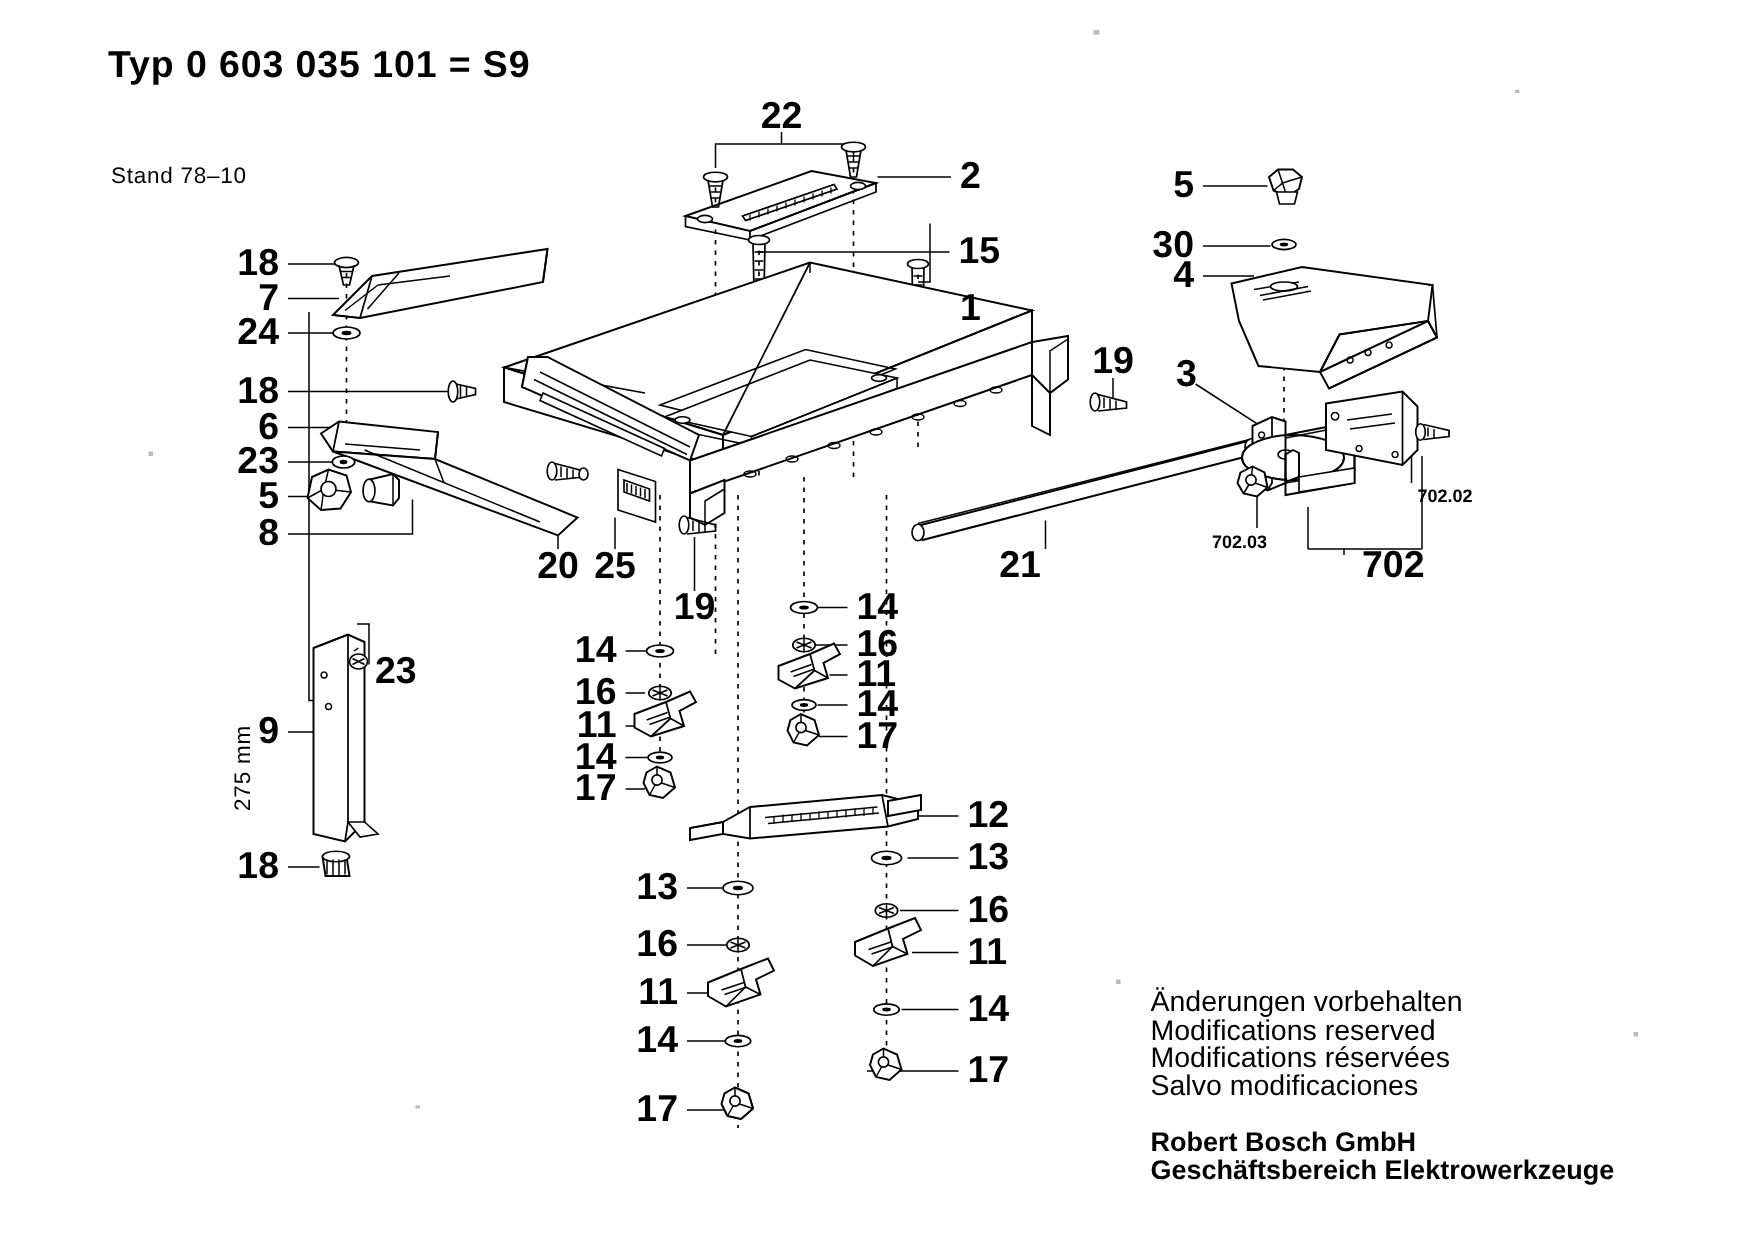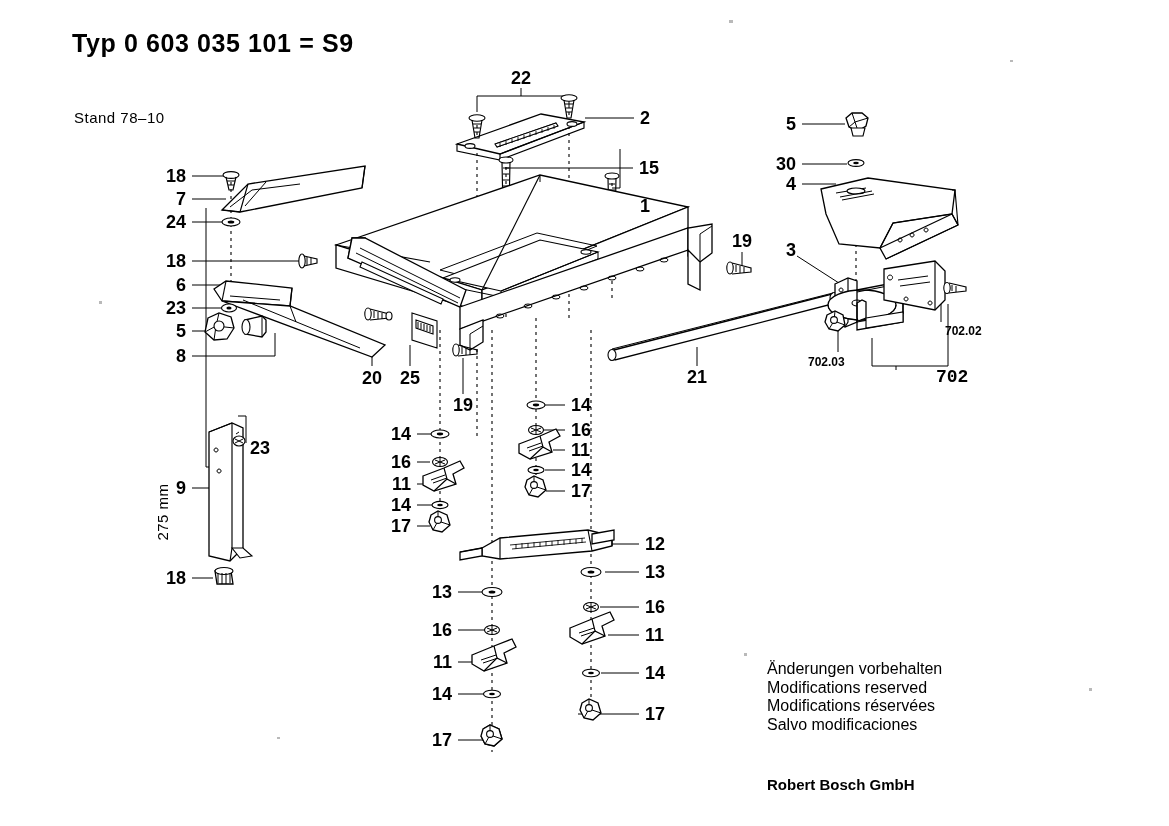--- a/index.html
+++ b/index.html
@@ -15,29 +15,29 @@
     position:absolute;left:72px;top:29px;
     font-size:25px;font-weight:700;letter-spacing:.6px;white-space:nowrap;text-align:center;
   }
   .hdr-stand{
     position:absolute;left:74px;top:66px;
     font-size:15px;font-weight:400;letter-spacing:.5px;white-space:nowrap;margin-top:43px;
   }
 
   .legal{
     position:absolute;left:767px;top:660px;
-    font-size:16px;line-height:18.5px;white-space:nowrap;
+    font-size:19px;line-height:18.5px;white-space:nowrap;
   }
   .addr{
     position:absolute;left:767px;top:752px;
-    font-size:15px;line-height:18.5px;font-weight:700;white-space:nowrap;margin-top:24px;
+    font-size:18px;line-height:18.5px;font-weight:700;white-space:nowrap;
   }
 
   .cal{
-    position:absolute;font-weight:700;font-size:18px;line-height:21px;
+    position:absolute;font-weight:700;font-size:25px;line-height:21px;
     white-space:nowrap;
   }
   .cal.sm{font-size:12px;}
   .cal.r{transform:translate(-100%,-50%);}
   .cal.l{transform:translate(0,-50%);}
   .cal.c{transform:translate(-50%,-50%);}
 
   .dim{
     position:absolute;font-size:15px;font-weight:400;white-space:nowrap;
     transform-origin:0 0;transform:rotate(-90deg) translate(-50%,-50%);
@@ -64,20 +64,21 @@
 
   <div class="legal">
     <div>Änderungen vorbehalten</div>
     <div>Modifications reserved</div>
     <div>Modifications réservées</div>
     <div>Salvo modificaciones</div>
   </div>
 
   <div class="addr">
     <div>Robert Bosch GmbH</div>
+    <div>Geschäftsbereich Elektrowerkzeuge</div>
   </div>
 
   <div class="dim" style="left:162px;top:512px;">275 mm</div>
 
   <svg width="1169" height="826">
 
     <g class="thin">
 
       <path d="M192 176 H231"></path>
       <path d="M192 199 H226"></path>
@@ -561,28 +562,28 @@
       <div class="cal l" style="left: 250px; top: 448px;">23</div>
       <div class="cal r" style="left: 186px; top: 578px;">18</div>
       <div class="cal c" style="left: 372px; top: 378px;">20</div>
       <div class="cal c" style="left: 410px; top: 378px;">25</div>
       <div class="cal c" style="left: 463px; top: 405px;">19</div>
       <div class="cal c" style="left: 521px; top: 78px;">22</div>
       <div class="cal l" style="left: 640px; top: 118px;">2</div>
       <div class="cal l" style="left: 639px; top: 168px;">15</div>
       <div class="cal l" style="left: 640px; top: 206px;">1</div>
       <div class="cal c" style="left: 742px; top: 241px;">19</div>
-      <div class="cal c" style="left: 697px; top: 377px; text-align: center;">21</div>
+      <div class="cal c" style="left: 680px; top: 377px; text-align: center;">21</div>
       <div class="cal c" style="left: 791px; top: 250px;">3</div>
       <div class="cal r" style="left: 796px; top: 124px;">5</div>
       <div class="cal r" style="left: 796px; top: 164px;">30</div>
       <div class="cal r" style="left: 796px; top: 184px;">4</div>
       <div class="cal l sm" style="left: 945px; top: 331px;">702.02</div>
       <div class="cal l sm" style="left: 808px; top: 362px;">702.03</div>
-      <div class="cal l" style="left: 936px; top: 377px; font-family: Liberation Mono, monospace;">702</div>
+      <div class="cal l" style="left: 908px; top: 377px;">702</div>
       <div class="cal l" style="left: 571px; top: 405px;">14</div>
       <div class="cal l" style="left: 571px; top: 430px;">16</div>
       <div class="cal l" style="left: 571px; top: 450px;">11</div>
       <div class="cal l" style="left: 571px; top: 470px;">14</div>
       <div class="cal l" style="left: 571px; top: 491px;">17</div>
       <div class="cal r" style="left: 411px; top: 434px;">14</div>
       <div class="cal r" style="left: 411px; top: 462px;">16</div>
       <div class="cal r" style="left: 411px; top: 484px;">11</div>
       <div class="cal r" style="left: 411px; top: 505px;">14</div>
       <div class="cal r" style="left: 411px; top: 526px;">17</div>

